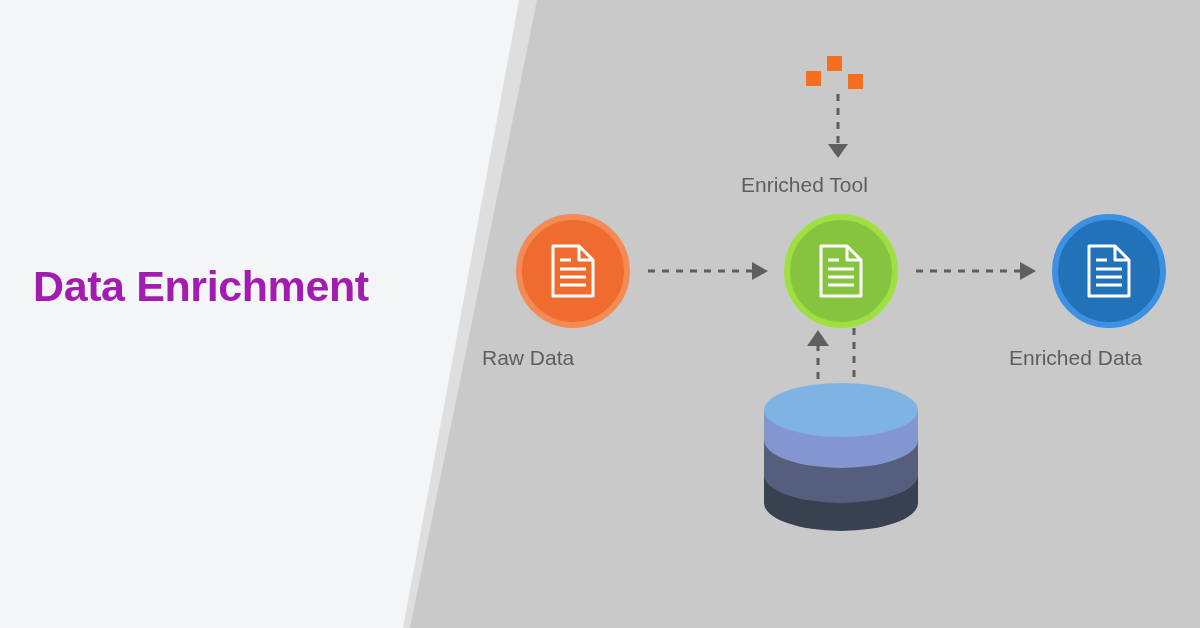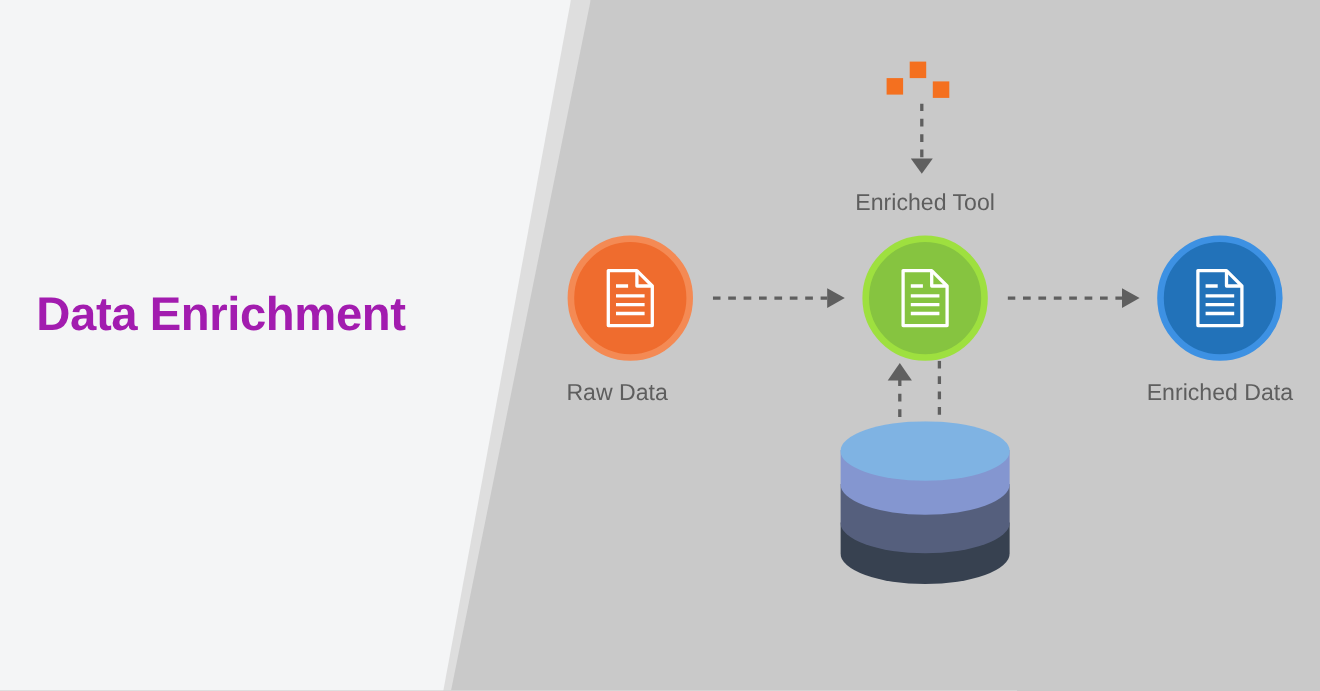--- a/index.html
+++ b/index.html
@@ -70,23 +70,23 @@
   #node-enriched { left: 1052px; top: 214px; }
 
   .node svg { display: block; }
 
   
   .node-label {
     position: absolute;
     font-size: 21px;
     color: #5e5e5e;
     white-space: nowrap;
-    text-align: center;
-  }
-  #label-raw      { left: 461px; top: 346px; width: 200px; }
+    text-align: left;
+  }
+  #label-raw      { left: 482px; top: 346px; width: 200px; }
   #label-enriched { left: 1009px; top: 346px; width: 200px; }
   #label-tool     { left: 741px; top: 173px; width: 200px; }
   #label-database { left: 751px; top: 559px; width: 200px; }
 
   
   .conn {
     position: absolute;
   }
   #conn-raw-tool  { left: 648px; top: 260px; }
   #conn-tool-enr  { left: 916px; top: 260px; }

